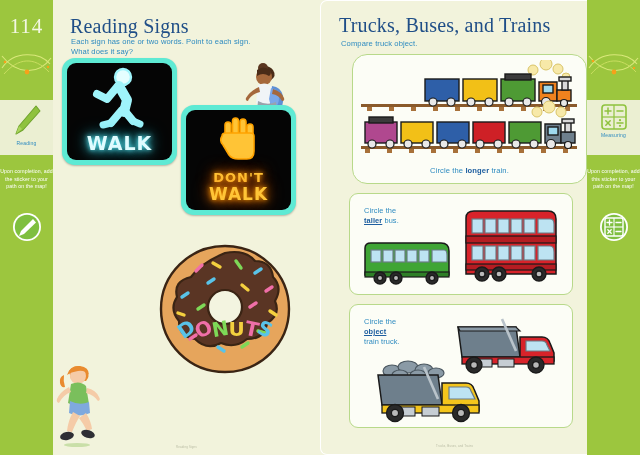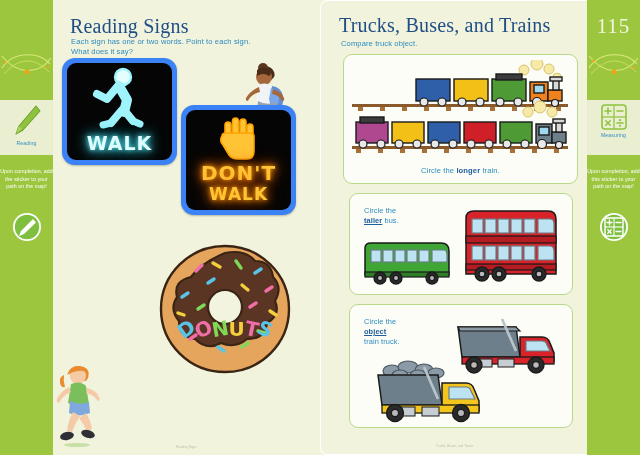--- a/index.html
+++ b/index.html
@@ -29,29 +29,29 @@
   .sheet.left{left:53px;width:267px;}
   .sheet.right{left:320px;width:267px;
                border-left:1.2px solid #fff;border-top:1.2px solid #fff;
                border-bottom:1.2px solid #fff;border-radius:7px 0 0 7px;}
 
   .h1{position:absolute;font-family:"Liberation Serif",serif;color:#1F4E87;
       font-size:20px;letter-spacing:.2px;}
   .sub{position:absolute;color:#2E8BC0;font-size:7.6px;line-height:10.5px;letter-spacing:.1px;}
 
   
-  .signbox{position:absolute;border-radius:13px;background:#3b82f6;padding:5px;
+  .signbox{position:absolute;border-radius:13px;background:#5eead4;padding:5px;
            box-shadow:0 1px 2px rgba(0,0,0,.25);}
   .signface{width:100%;height:100%;border-radius:9px;background:#050505;
             position:relative;overflow:hidden;}
   .signword{position:absolute;left:0;right:0;text-align:center;
             font-family:"DejaVu Sans",sans-serif;font-weight:bold;letter-spacing:1px;}
   .walkword{bottom:6px;font-size:19px;color:#DFFCFF;
             text-shadow:0 0 5px #5FE9F5,0 0 11px #35CBDA,0 0 18px #1FA8BA;}
-  .dwl1{bottom:25px;font-size:20px;color:#FFC436;
+  .dwl1{bottom:25px;font-size:13px;color:#FFC436;
         text-shadow:0 0 5px #FFA000,0 0 11px #FF7A00,0 0 17px #E35B00;}
   .dwl2{bottom:6px;font-size:17px;color:#FFC436;
         text-shadow:0 0 5px #FFA000,0 0 11px #FF7A00,0 0 17px #E35B00;}
 
   .stopsign{position:absolute;}
   .stoptxt{position:absolute;left:0;right:0;top:50%;transform:translateY(-52%);
            text-align:center;color:#fff;font-family:"DejaVu Sans",sans-serif;
            font-weight:bold;font-size:30px;letter-spacing:-.5px;}
 
   .donut{position:absolute;}
@@ -70,20 +70,21 @@
   .footer{position:absolute;left:0;right:0;text-align:center;color:#B9BCA4;
           font-size:2.9px;letter-spacing:.15px;}
 </style>
 </head>
 <body>
 
 <div id="page">
 
   <div class="rail left">
     <div class="rail-top"></div>
+    <div class="pagenum">114</div>
     <svg class="swirl" viewBox="0 0 53 42">
       <path d="M2 26 C14 8, 40 10, 50 22" stroke="#D9E87A" stroke-width="1.1" fill="none"></path>
       <path d="M2 14 C16 32, 38 34, 51 16" stroke="#D9E87A" stroke-width="1.1" fill="none"></path>
       <path d="M4 32 C18 16, 34 14, 49 30" stroke="#C9DE60" stroke-width="1" fill="none"></path>
       <circle cx="27" cy="30" r="2.4" fill="#F7A11A"></circle>
       <circle cx="5" cy="20" r="1.3" fill="#F7A11A"></circle>
       <circle cx="48" cy="25" r="1.2" fill="#F7A11A"></circle>
     </svg>
 
     <div class="railicon">
@@ -212,21 +213,21 @@
     </svg>
 
     <div class="footer" style="bottom:6px;">Reading Signs</div>
   </div>
 
   <div class="sheet right">
 
     <div class="h1" style="left:18px;top:13px;">Trucks, Buses, and Trains</div>
     <div class="sub" style="left:20px;top:38px;width:230px;">Compare truck object.</div>
 
-    <div class="panel" style="left:22px;top:53px;width:233px;height:128px;">
+    <div class="panel" style="left:31px;top:53px;width:233px;height:128px;border-radius:15px;">
 
       <svg style="position:absolute;left:6px;top:5px;" width="222" height="96" viewBox="0 0 222 96">
 
         <rect x="2" y="44" width="216" height="3" fill="#8A5A2B"></rect>
         <g fill="#A8713A">
           <rect x="8" y="47" width="5" height="4"></rect>
             <rect x="30" y="47" width="5" height="4"></rect>
           <rect x="52" y="47" width="5" height="4"></rect>
             <rect x="74" y="47" width="5" height="4"></rect>
           <rect x="96" y="47" width="5" height="4"></rect>
@@ -417,21 +418,20 @@
             <circle cx="91" cy="56" r="3.6" fill="#B9B9B9"></circle>
         </g>
       </svg>
     </div>
 
     <div class="footer" style="bottom:6px;">Trucks, Buses, and Trains</div>
   </div>
 
   <div class="rail right">
     <div class="rail-top"></div>
-    <div class="pagenum">115</div>
     <svg class="swirl" viewBox="0 0 53 42">
       <path d="M2 26 C14 8, 40 10, 50 22" stroke="#D9E87A" stroke-width="1.1" fill="none"></path>
       <path d="M2 14 C16 32, 38 34, 51 16" stroke="#D9E87A" stroke-width="1.1" fill="none"></path>
       <path d="M4 32 C18 16, 34 14, 49 30" stroke="#C9DE60" stroke-width="1" fill="none"></path>
       <circle cx="27" cy="30" r="2.4" fill="#F7A11A"></circle>
       <circle cx="6" cy="19" r="1.3" fill="#F7A11A"></circle>
       <circle cx="47" cy="26" r="1.2" fill="#F7A11A"></circle>
     </svg>
 
     <div class="railicon">

